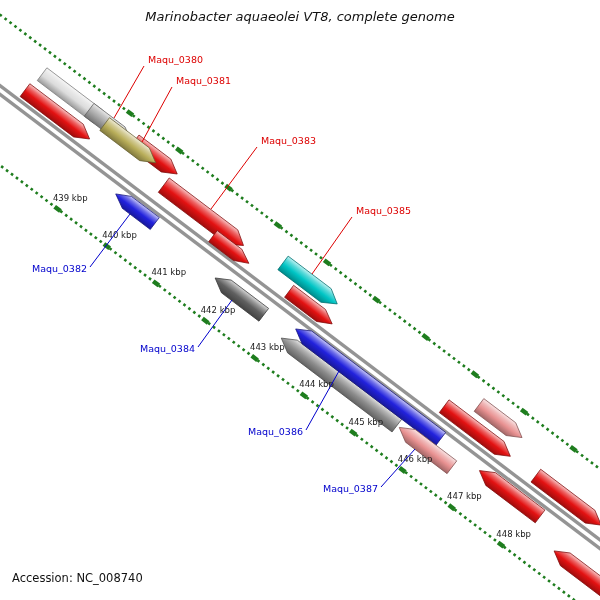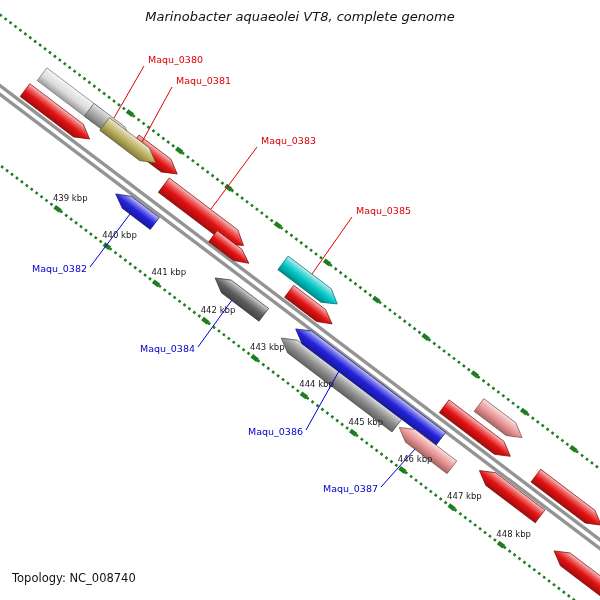--- a/index.html
+++ b/index.html
@@ -141,15 +141,15 @@
       <line x1="90" y1="267" x2="130" y2="214" stroke="#0000cc" stroke-width="1"></line>
       <text x="32" y="272" fill="#0000cc" class="genelabel">Maqu_0382</text>
       <line x1="198" y1="347" x2="232" y2="300" stroke="#0000cc" stroke-width="1"></line>
       <text x="140" y="352" fill="#0000cc" class="genelabel">Maqu_0384</text>
       <line x1="306" y1="430" x2="339" y2="371" stroke="#0000cc" stroke-width="1"></line>
       <text x="248" y="435" fill="#0000cc" class="genelabel">Maqu_0386</text>
       <line x1="381" y1="487" x2="415" y2="449" stroke="#0000cc" stroke-width="1"></line>
       <text x="323" y="492" fill="#0000cc" class="genelabel">Maqu_0387</text>
     </svg>
   <div class="footer">
-    <span>Topology: NC_008740</span>
+    <span>Accession: NC_008740</span>
   </div>
 </div>
 
 </body></html>

